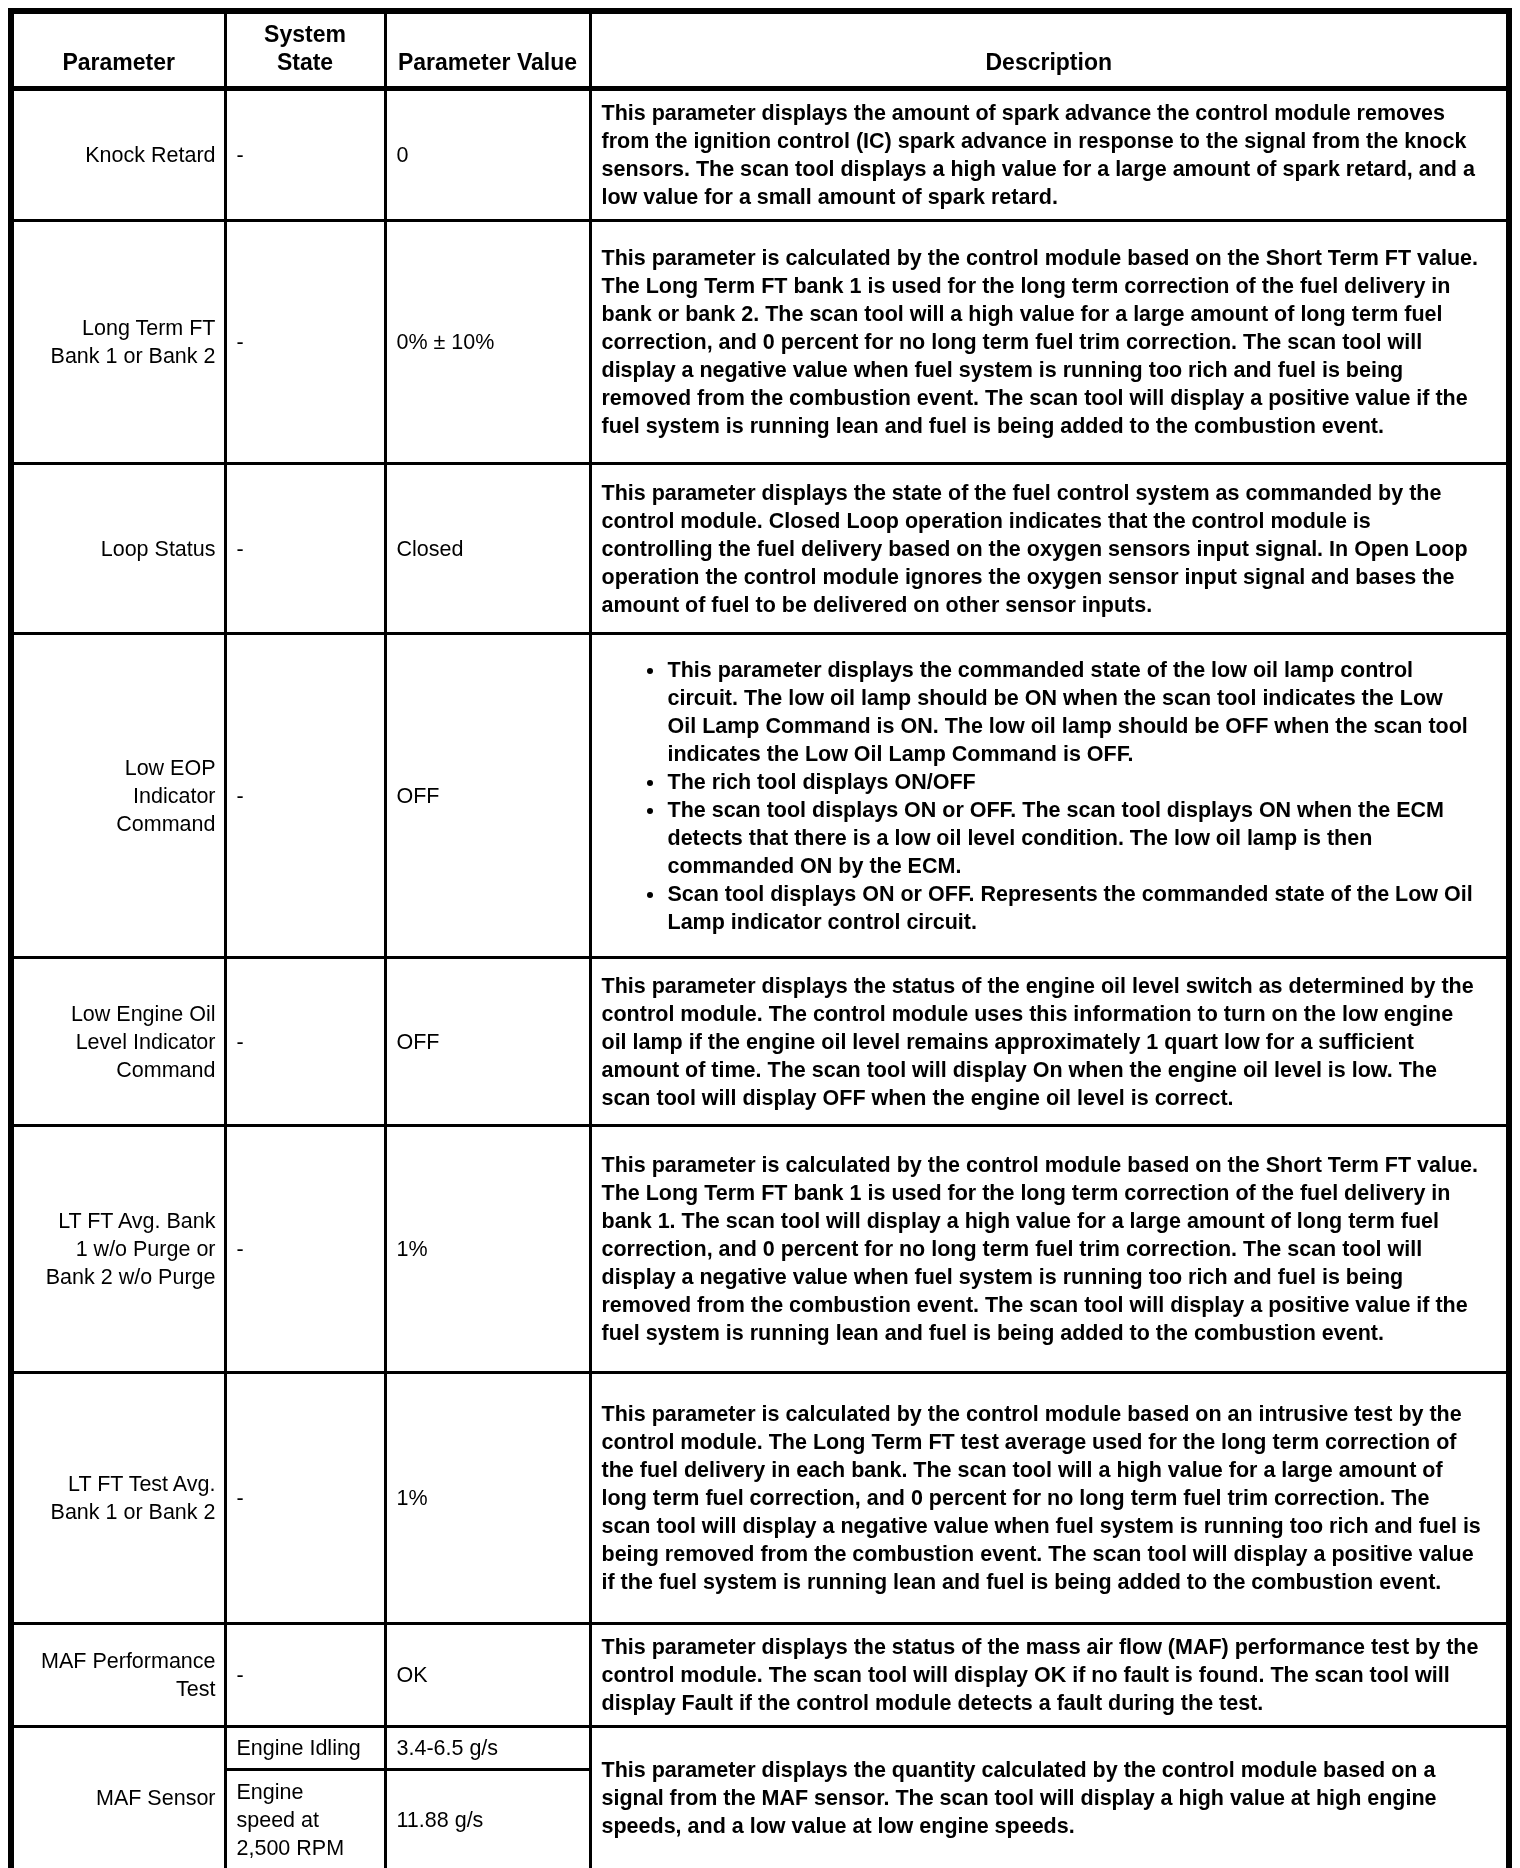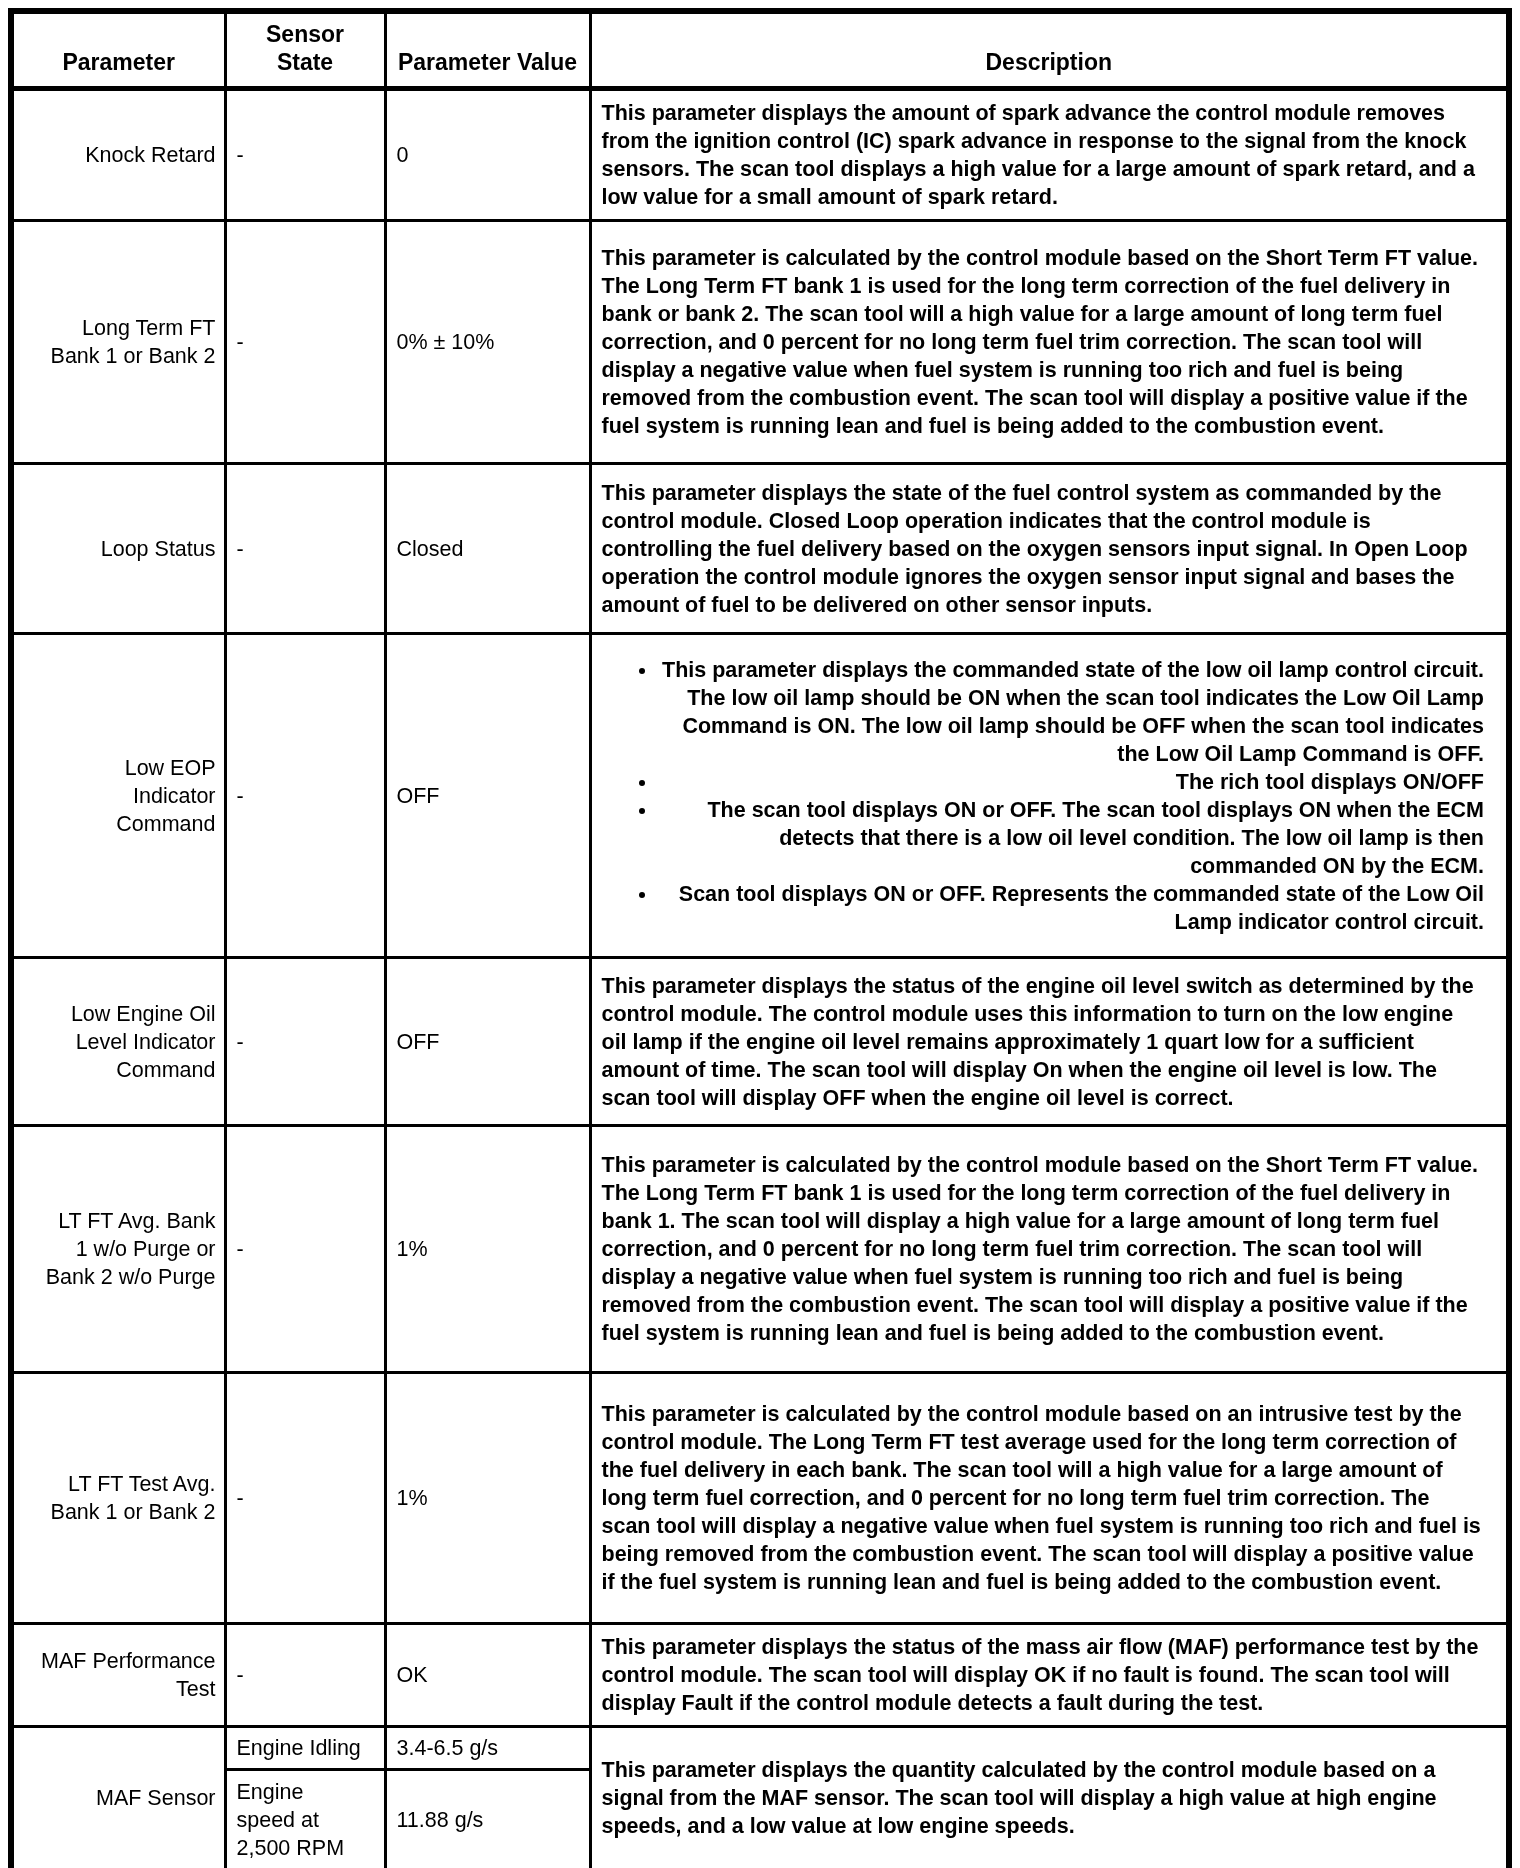--- a/index.html
+++ b/index.html
@@ -33,38 +33,38 @@
   td{
     font-size:21.5px;
     line-height:28px;
     vertical-align:middle;
     padding:4px 8px;
   }
   td.param{padding-left:9px;white-space:pre-line;text-align:right;}
   td.state{padding-left:10px;white-space:pre-line;}
   td.value{padding-left:10px;}
   td.desc{padding:8px 22px 8px 10px;font-weight:bold;}
-  ul.bullets{margin:0;padding-left:56px;text-align:right;}
+  ul.bullets{margin:8px;padding-left:56px;}
   ul.bullets li{padding-left:2px;margin:0;}
 </style>
 </head>
 <body>
 
 <div class="page">
   <table class="spec">
     <colgroup>
       <col class="c-param" style="width:214px">
       <col class="c-state" style="width:160px">
       <col class="c-value" style="width:205px">
       <col class="c-desc">
     </colgroup>
     <thead>
       <tr style="height:70px">
         <th>Parameter</th>
-        <th>Sensor
+        <th>System
 State</th>
         <th>Parameter Value</th>
         <th>Description</th>
       </tr>
     </thead>
     <tbody>
       <tr style="height:132px">
         <td class="param">Knock Retard</td>
         <td class="state">-</td>
         <td class="value">0</td>

